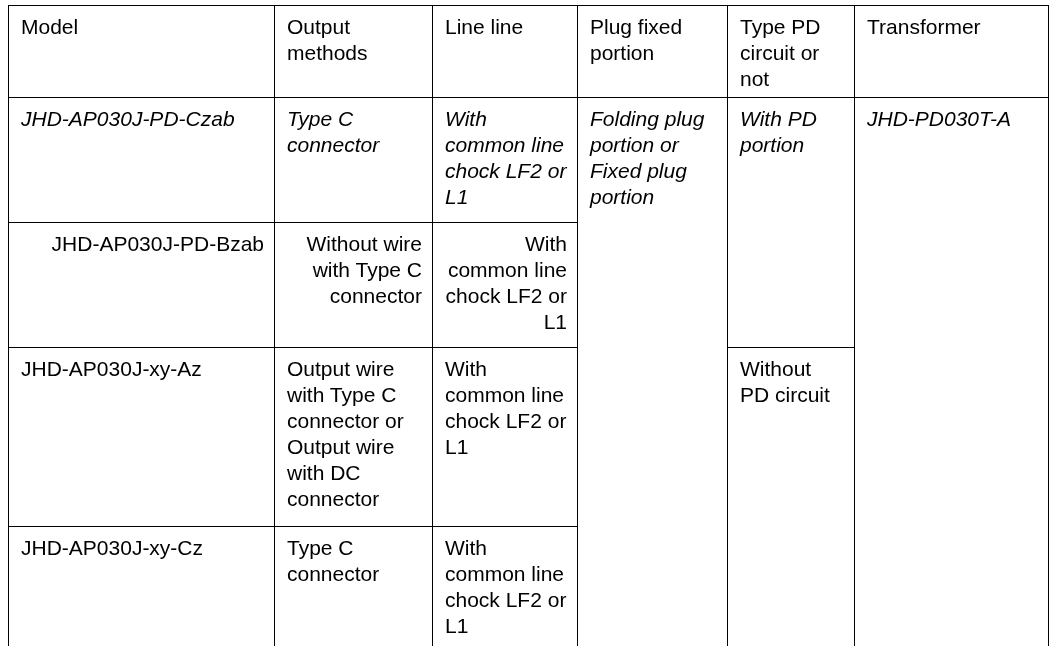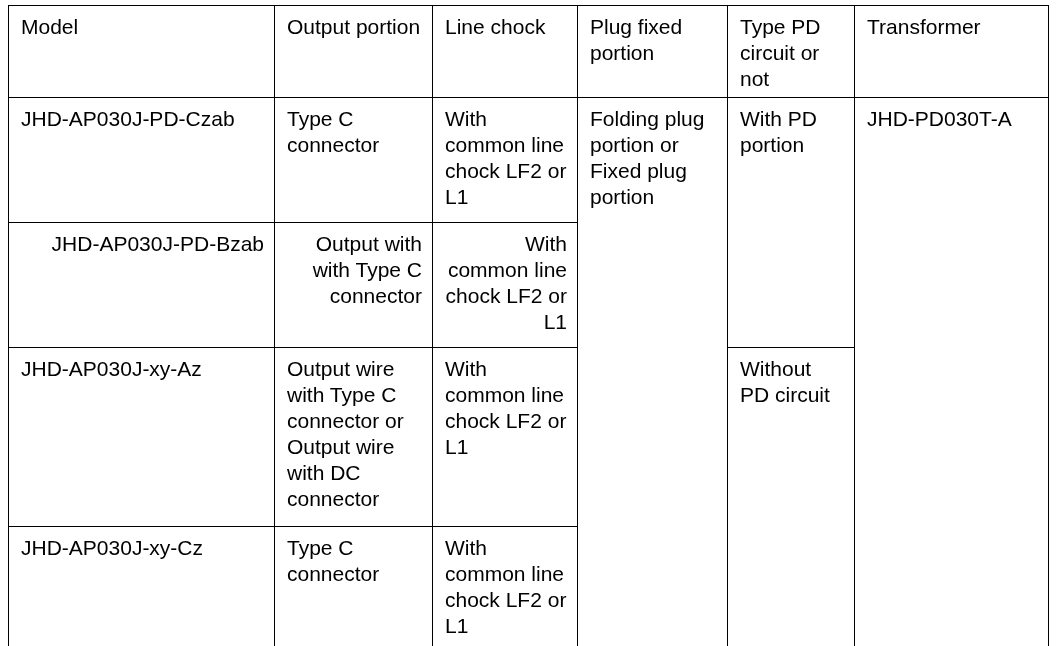--- a/index.html
+++ b/index.html
@@ -43,21 +43,21 @@
   }
   
   col.c-model       { width: 266px; }
   col.c-output      { width: 158px; }
   col.c-chock       { width: 145px; }
   col.c-plug        { width: 150px; }
   col.c-pd          { width: 127px; }
   col.c-transformer { width: 194px; }
 
   tr.row-head td { height: 79px; }
-  tr.row-1 td    { height: 112px; }
+  tr.row-1 td    { height: 112px; font-style: italic; }
   tr.row-2 td    { height: 112px; text-align: right; }
   tr.row-3 td    { height: 166px; }
   tr.row-4 td    { height: 113px; }
 
   
   table.spec-table tr.row-4 td { border-bottom: 3px solid #000000; }
 </style>
 </head>
 <body>
 
@@ -69,39 +69,39 @@
       <col class="c-output">
       <col class="c-chock">
       <col class="c-plug">
       <col class="c-pd">
       <col class="c-transformer">
     </colgroup>
     <tbody>
 
       <tr class="row-head">
         <td>Model</td>
-        <td>Output portion</td>
-        <td>Line chock</td>
+        <td>Output methods</td>
+        <td>Line line</td>
         <td>Plug fixed portion</td>
         <td>Type PD circuit or not</td>
         <td>Transformer</td>
       </tr>
 
       <tr class="row-1">
         <td>JHD-AP030J-PD-Czab</td>
         <td>Type C connector</td>
         <td>With common line chock LF2 or L1</td>
         <td rowspan="4">Folding plug portion or Fixed plug portion</td>
         <td rowspan="2">With PD portion</td>
         <td rowspan="4">JHD-PD030T-A</td>
       </tr>
 
       <tr class="row-2">
         <td>JHD-AP030J-PD-Bzab</td>
-        <td>Output with with Type C connector</td>
+        <td>Without wire with Type C connector</td>
         <td>With common line chock LF2 or L1</td>
       </tr>
 
       <tr class="row-3">
         <td>JHD-AP030J-xy-Az</td>
         <td>Output wire with Type C connector or Output wire with DC connector</td>
         <td>With common line chock LF2 or L1</td>
         <td rowspan="2">Without PD circuit</td>
       </tr>
 

